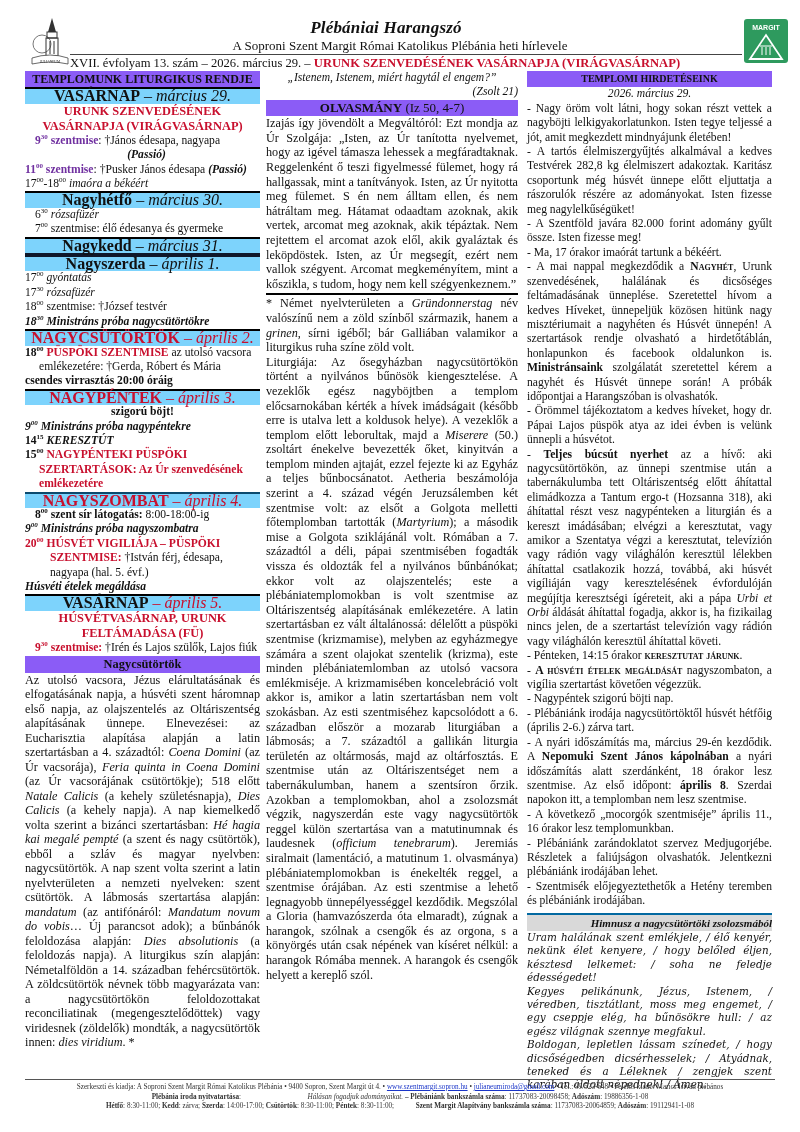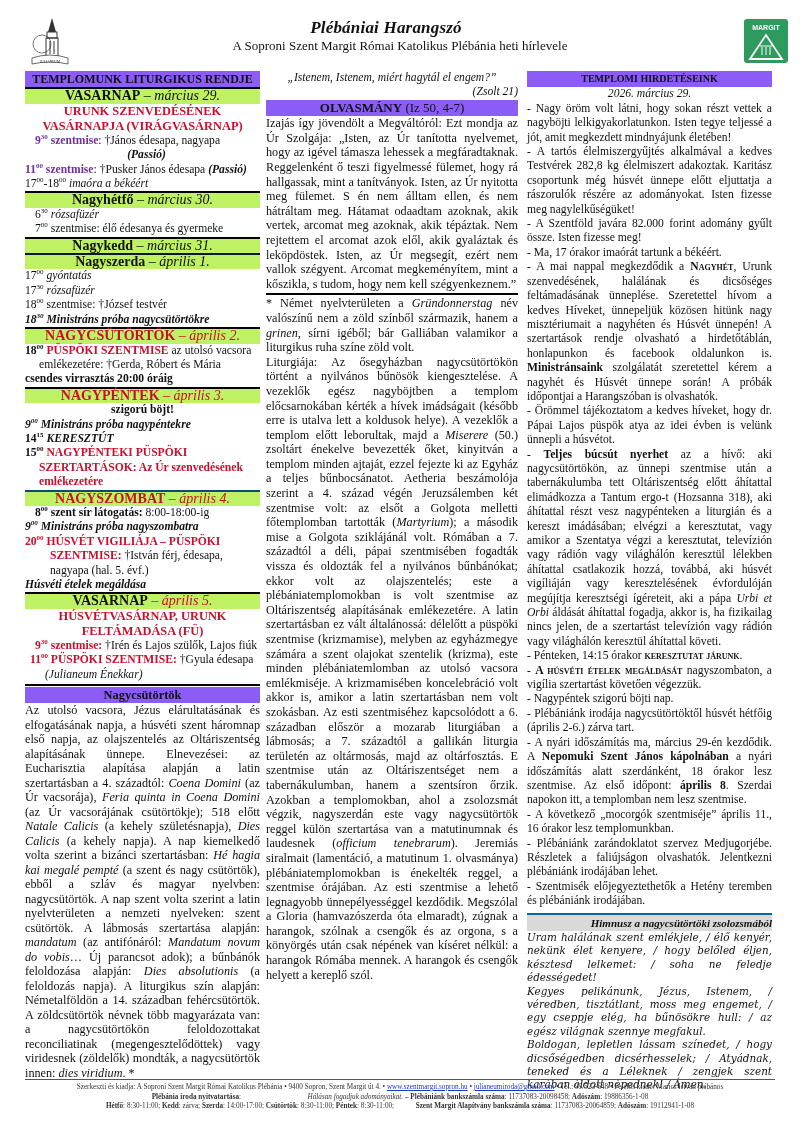--- a/index.html
+++ b/index.html
@@ -10,21 +10,21 @@
 .logo-right{position:absolute;left:744px;top:19px;width:44px;height:44px;background:#2e9a5e;border-radius:3px}
 .title{position:absolute;left:0;width:772px;top:18px;text-align:center;font-size:17px;font-style:italic;font-weight:bold;letter-spacing:0.2px}
 .subtitle{position:absolute;left:0;width:800px;top:38px;text-align:center;font-size:13px}
 .issue-line{position:absolute;left:70px;top:54px;width:672px;font-size:12.6px;border-top:1.5px solid #444;padding-top:1px;white-space:nowrap}
 .issue-line .red{color:#c8102e;font-weight:bold}
 .col{position:absolute;top:71px;font-size:11.6px;line-height:14.4px}
 .col1{left:25px;width:235px}
 .col2{left:266px;width:252px}
 .col3{left:527px;width:245px}
 .sechead{background:#8b5cf6;text-align:center;font-weight:bold;font-size:12px;padding:1px 0;border-bottom:2px solid #000}
-.dayhead{background:#bef264;text-align:center;font-size:14px;padding:0}
+.dayhead{background:#7dd3fc;text-align:center;font-size:16px;padding:0}
 .dayhead b{font-weight:bold}
 .dayhead i{font-style:italic}
 .red{color:#c8102e}
 .purple{color:#7030a0}
 .rule{border-top:2px solid #000}
 .c{text-align:center}
 .ind{padding-left:10px}
 .just{text-align:justify;hyphens:auto}
 sup{font-size:7px;vertical-align:5px;line-height:0}
 .ann p{text-align:justify;margin:0}
@@ -45,20 +45,21 @@
       <rect x="19" y="16" width="10" height="6" fill="none" stroke="#333"></rect>
       <rect x="18" y="22" width="12" height="18" fill="none" stroke="#333"></rect>
       <line x1="22" y1="25" x2="22" y2="38" stroke="#333"></line>
       <line x1="26" y1="25" x2="26" y2="38" stroke="#333"></line>
       <path d="M4,42 Q22,36 40,42 L40,48 Q22,44 4,48 Z" fill="#fff" stroke="#444" stroke-width="0.8"></path>
       <text x="22" y="47" font-size="3.5" text-anchor="middle" fill="#333">JULIANEUM</text>
     </svg>
   </div>
   <div class="title">Plébániai Harangszó</div>
   <div class="subtitle">A Soproni Szent Margit Római Katolikus Plébánia heti hírlevele</div>
+  <div class="issue-line"><span>XVII. évfolyam 13. szám – 2026. március 29. – </span><span class="red">URUNK SZENVEDÉSÉNEK VASÁRNAPJA (VIRÁGVASÁRNAP)</span></div>
   <div class="logo-right">
     <svg width="44" height="44" viewBox="0 0 44 44">
       <text x="22" y="11" font-size="7" font-weight="bold" fill="#fff" text-anchor="middle" font-family="Liberation Sans, sans-serif">MARGIT</text>
       <path d="M6,40 L22,16 L38,40 Z" fill="none" stroke="#fff" stroke-width="1.8"></path>
       <line x1="18" y1="28" x2="18" y2="36" stroke="#fff"></line>
       <line x1="22" y1="28" x2="22" y2="36" stroke="#fff"></line>
       <line x1="26" y1="28" x2="26" y2="36" stroke="#fff"></line>
       <line x1="16" y1="27" x2="28" y2="27" stroke="#fff"></line>
     </svg>
   </div>
@@ -71,21 +72,21 @@
   <div class="c red" style="font-weight:bold;font-size:12.4px;line-height:15px;padding:0 8px">URUNK SZENVEDÉSÉNEK VASÁRNAPJA (VIRÁGVASÁRNAP)</div>
   <div class="ind"><b class="purple"><span>9</span><sup>30</sup><span> szentmise</span></b><span>: †János édesapa, nagyapa </span></div>
   <div class="c" style="padding-left:8px"><b><i>(Passió)</i></b></div>
   <div><b class="purple"><span>11</span><sup>00</sup><span> szentmise</span></b><span>: †Pusker János édesapa </span><b><i>(Passió)</i></b></div>
   <div class="rule" style="border-top:none;border-bottom:2px solid #000"><span>17</span><sup>00</sup>-<span>18</span><sup>00</sup><i> imaóra a békéért</i></div>
 
   <div class="dayhead"><b>Nagyhétfő</b><i> – március 30.</i></div>
   <div class="ind"><span>6</span><sup>30</sup><i> rózsafüzér</i></div>
   <div class="ind" style="border-bottom:2px solid #000"><span>7</span><sup>00</sup><span> szentmise: élő édesanya és gyermeke</span></div>
 
-  <div class="dayhead" style="border-bottom:2px solid #0f172a"><b>Nagykedd</b><i> – március 31.</i></div>
+  <div class="dayhead" style="border-bottom:4px solid #0f172a"><b>Nagykedd</b><i> – március 31.</i></div>
 
   <div class="dayhead"><b>Nagyszerda</b><i> – április 1.</i></div>
   <div><span>17</span><sup>00</sup><i> gyóntatás</i></div>
   <div><span>17</span><sup>30</sup><i> rózsafüzér</i></div>
   <div><span>18</span><sup>00</sup><span> szentmise: †József testvér</span></div>
   <div style="border-bottom:2px solid #000"><b><i><span>18</span><sup>30</sup><span> Ministráns próba nagycsütörtökre</span></i></b></div>
 
   <div class="dayhead"><b class="red">NAGYCSÜTÖRTÖK</b><i class="red"> – április 2.</i></div>
   <div style="padding-left:14px;text-indent:-14px"><b><span>18</span><sup>00</sup></b><b class="red"> PÜSPÖKI SZENTMISE</b><span> az utolsó vacsora emlékezetére: †Gerda, Róbert és Mária</span></div>
   <div style="border-bottom:2px solid #000;font-weight:bold">csendes virrasztás 20:00 óráig</div>
@@ -98,21 +99,20 @@
 
   <div class="dayhead"><b class="red">NAGYSZOMBAT</b><i class="red"> – április 4.</i></div>
   <div class="ind"><b><span>8</span><sup>00</sup><span> szent sír látogatás:</span></b><span> 8:00-18:00-ig</span></div>
   <div><b><i><span>9</span><sup>00</sup><span> Ministráns próba nagyszombatra</span></i></b></div>
   <div style="padding-left:25px;text-indent:-25px"><b class="red"><span>20</span><sup>00</sup><span> HÚSVÉT VIGILIÁJA – PÜSPÖKI SZENTMISE:</span></b><span> †István férj, édesapa, nagyapa (hal. 5. évf.)</span></div>
   <div style="border-bottom:2px solid #000;font-weight:bold;font-style:italic">Húsvéti ételek megáldása</div>
 
   <div class="dayhead"><b>VASÁRNAP</b><i class="red"> – április 5.</i></div>
   <div class="c red" style="font-weight:bold;font-size:12.4px;line-height:15px;padding:0 20px">HÚSVÉTVASÁRNAP, URUNK FELTÁMADÁSA (FÜ)</div>
   <div class="ind" style="padding-left:30px;text-indent:-20px"><b class="red"><span>9</span><sup>30</sup><span> szentmise:</span></b><span> †Irén és Lajos szülők, Lajos fiúk</span></div>
-  <div style="padding-left:20px;text-indent:-15px;border-bottom:2px solid #000;padding-bottom:2px"><b class="red"><span>11</span><sup>00</sup><span> PÜSPÖKI SZENTMISE:</span></b><span> †Gyula édesapa </span><i>(Julianeum Énekkar)</i></div>
 
   <div class="sechead" style="border-bottom:none;font-size:12.4px;margin-top:1px">Nagycsütörtök</div>
   <div class="just" style="font-size:12.2px;line-height:14.5px"><span>Az utolsó vacsora, Jézus elárultatásának és elfogatásának napja, a húsvéti szent háromnap első napja, az olajszentelés az Oltáriszentség alapításának ünnepe. Elnevezései: az Eucharisztia alapítása alapján a latin szertartásban a 4. századtól: </span><i>Coena Domini</i><span> (az Úr vacsorája), </span><i>Feria quinta in Coena Domini</i><span> (az Úr vacsorájának csütörtökje); 518 előtt </span><i>Natale Calicis</i><span> (a kehely születésnapja), </span><i>Dies Calicis</i><span> (a kehely napja). A nap kiemelkedő volta szerint a bizánci szertartásban: </span><i>Hé hagia kai megalé pempté</i><span> (a szent és nagy csütörtök), ebből a szláv és magyar nyelvben: nagycsütörtök. A nap szent volta szerint a latin nyelvterületen a nemzeti nyelveken: szent csütörtök. A lábmosás szertartása alapján: </span><i>mandatum</i><span> (az antifónáról: </span><i>Mandatum novum do vobis</i><span>… Új parancsot adok); a bűnbánók feloldozása alapján: </span><i>Dies absolutionis</i><span> (a feloldozás napja). A liturgikus szín alapján: Németalföldön a 14. században fehércsütörtök. A zöldcsütörtök névnek több magyarázata van: a nagycsütörtökön feloldozottakat reconciliatinak (megengesztelődöttek) vagy viridesnek (zöldelők) mondták, a nagycsütörtök innen: </span><i>dies viridium</i><span>. *</span></div>
 </div>
 
 <div class="col col2">
   <div class="c" style="font-style:italic">„Istenem, Istenem, miért hagytál el engem?”</div>
   <div style="text-align:right;font-style:italic">(Zsolt 21)</div>
   <div class="sechead" style="border-bottom:none;font-size:13px"><b>OLVASMÁNY</b><span style="font-weight:normal"> (Iz 50, 4-7)</span></div>
   <div class="just" style="font-size:12.2px;line-height:14.6px;border-bottom:2.5px solid #000;padding-bottom:2px">Izajás így jövendölt a Megváltóról: Ezt mondja az Úr Szolgája: „Isten, az Úr tanította nyelvemet, hogy az igével támasza lehessek a megfáradtaknak. Reggelenként ő teszi figyelmessé fülemet, hogy rá hallgassak, mint a tanítványok. Isten, az Úr nyitotta meg fülemet. S én nem álltam ellen, és nem hátráltam meg. Hátamat odaadtam azoknak, akik vertek, arcomat meg azoknak, akik tépáztak. Nem rejtettem el arcomat azok elől, akik gyaláztak és leköpdöstek. Isten, az Úr megsegít, ezért nem vallok szégyent. Arcomat megkeményítem, mint a kőszikla, s tudom, hogy nem kell szégyenkeznem.”</div>

